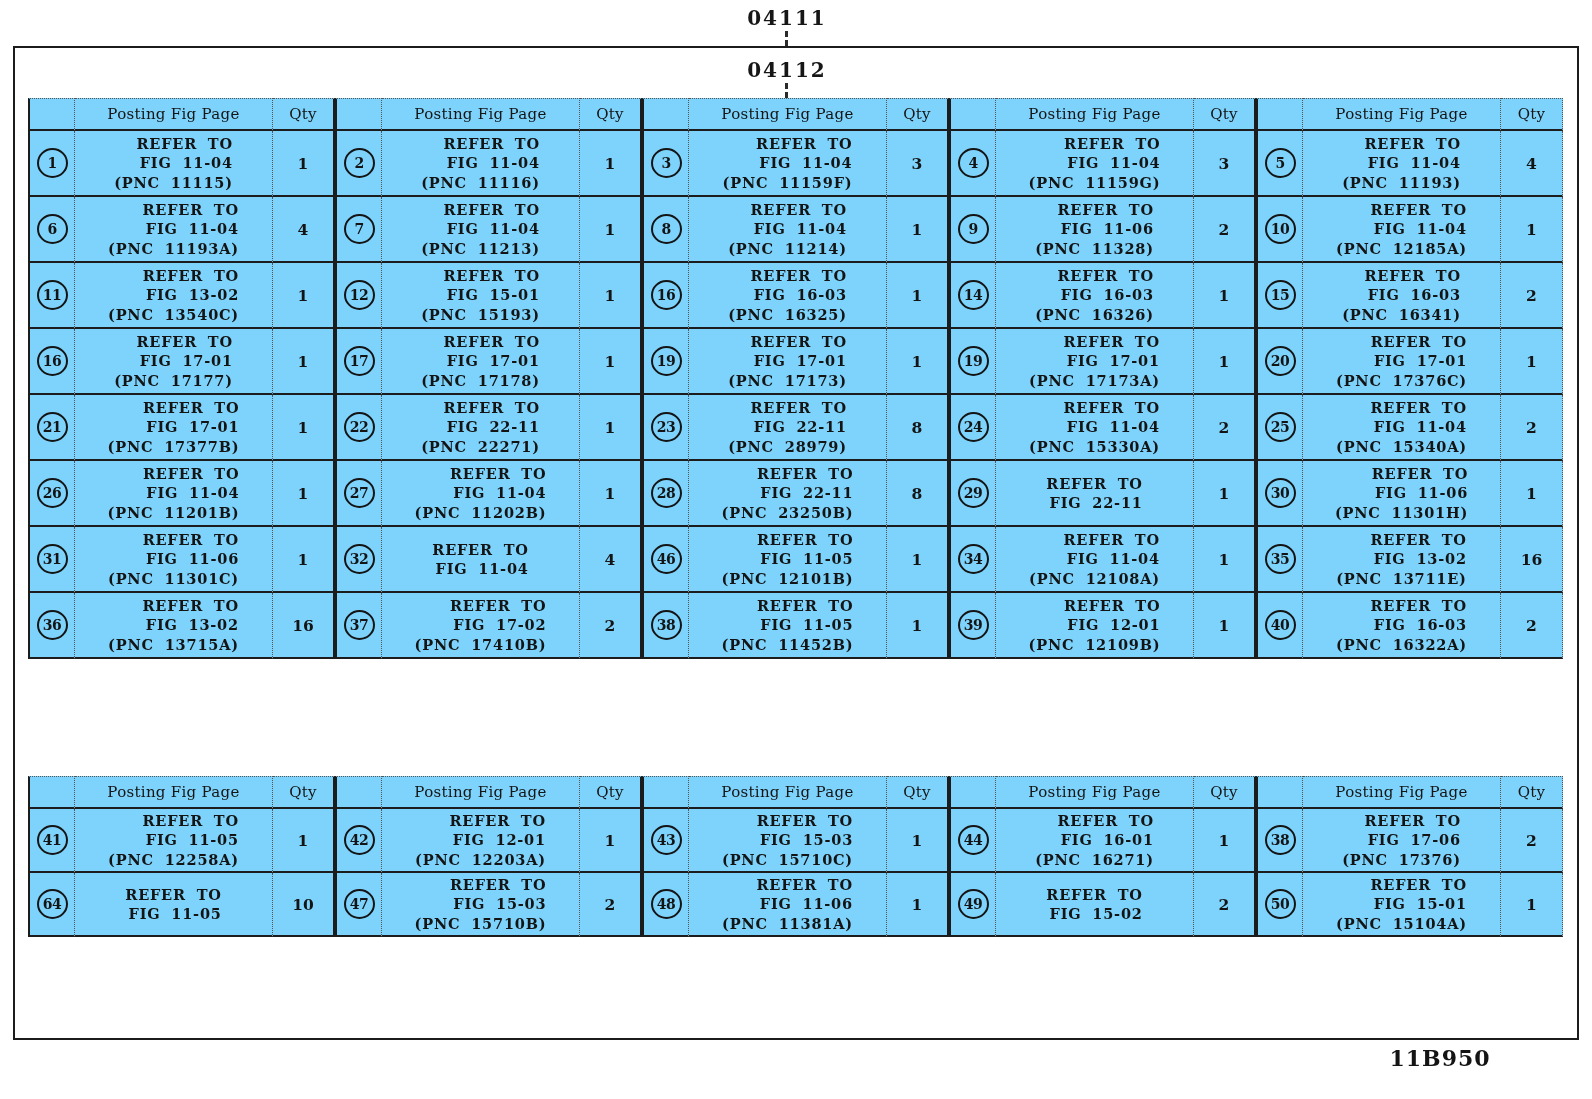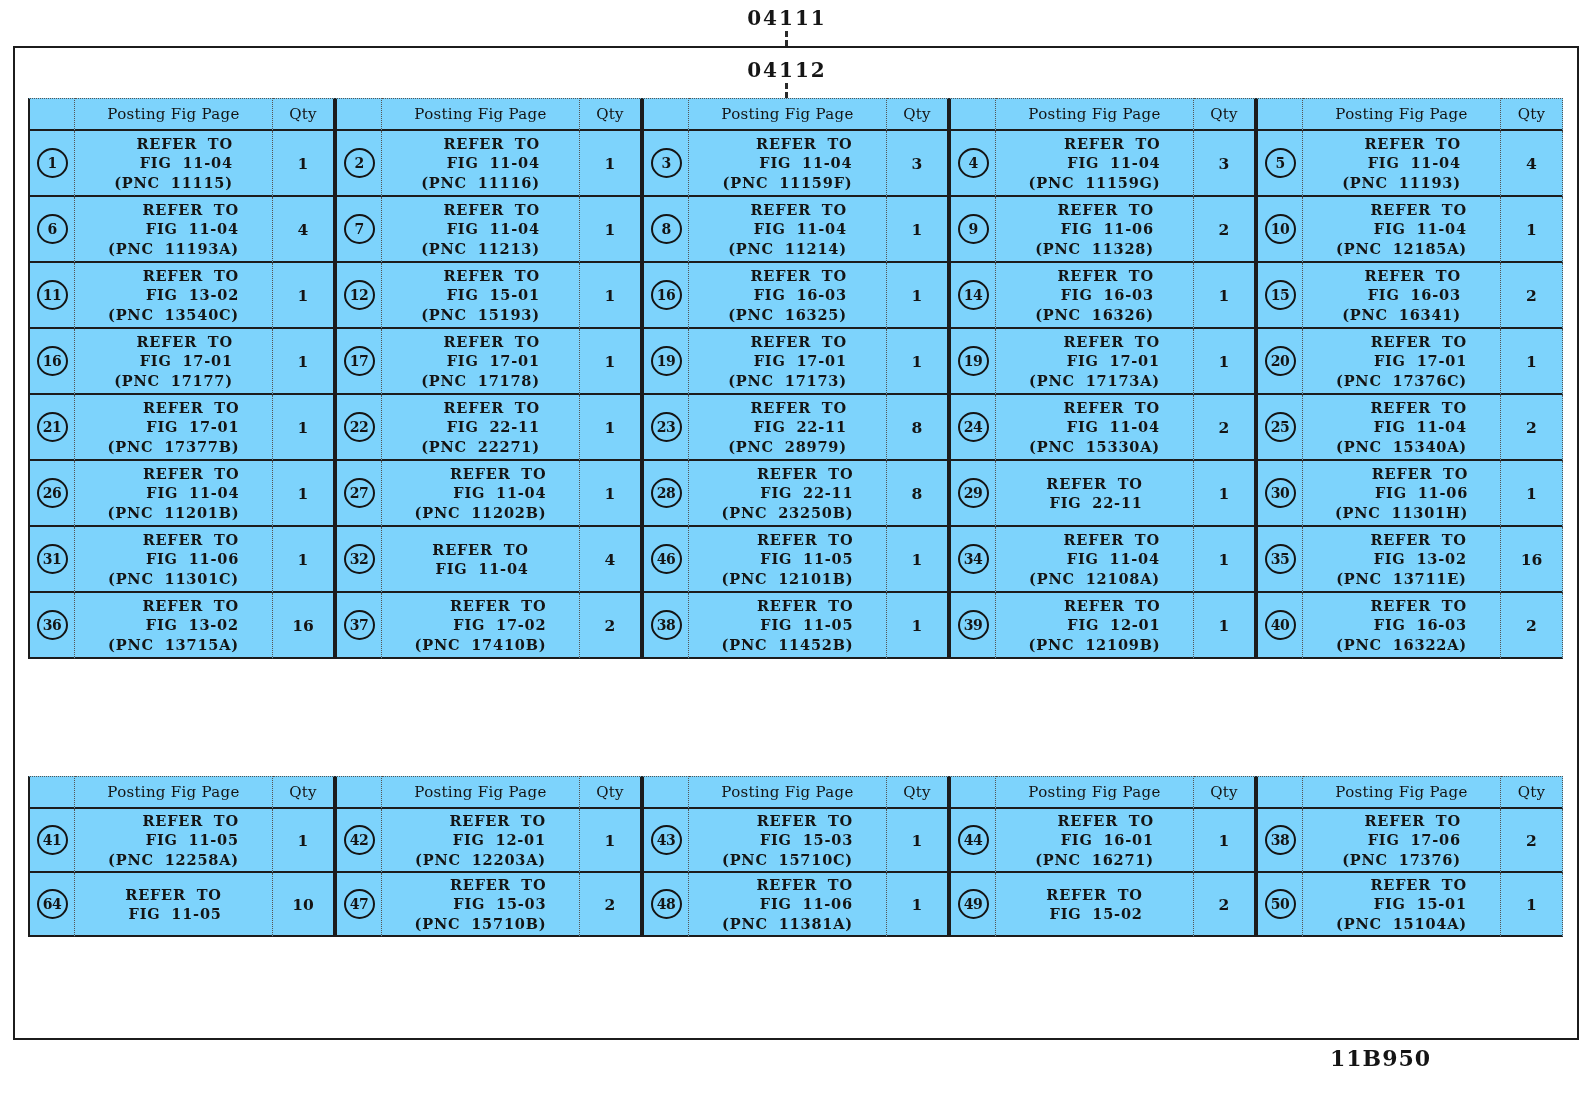--- a/index.html
+++ b/index.html
@@ -40,21 +40,21 @@
     letter-spacing:0.8px;word-spacing:5px;white-space:nowrap;
   }
   .badge{
     box-sizing:border-box;min-width:31px;height:30px;padding:0 2px;
     border:2px solid #141414;border-radius:50%;
     display:flex;align-items:center;justify-content:center;
     font-weight:bold;font-size:14px;letter-spacing:-0.5px;
   }
   .qty-text{font-weight:bold;font-size:15.5px;}
   .footer-code{
-    position:absolute;left:1330px;top:1045px;width:220px;text-align:left;
+    position:absolute;left:1330px;top:1045px;width:220px;text-align:center;
     font-weight:bold;font-size:22px;letter-spacing:1px;
   }
 </style>
 </head>
 <body>
 
 <div class="code-label" style="top:6px">04111</div>
 <div class="tick" style="top:31px;height:15px"></div>
 
 <div class="outer-box"></div>

